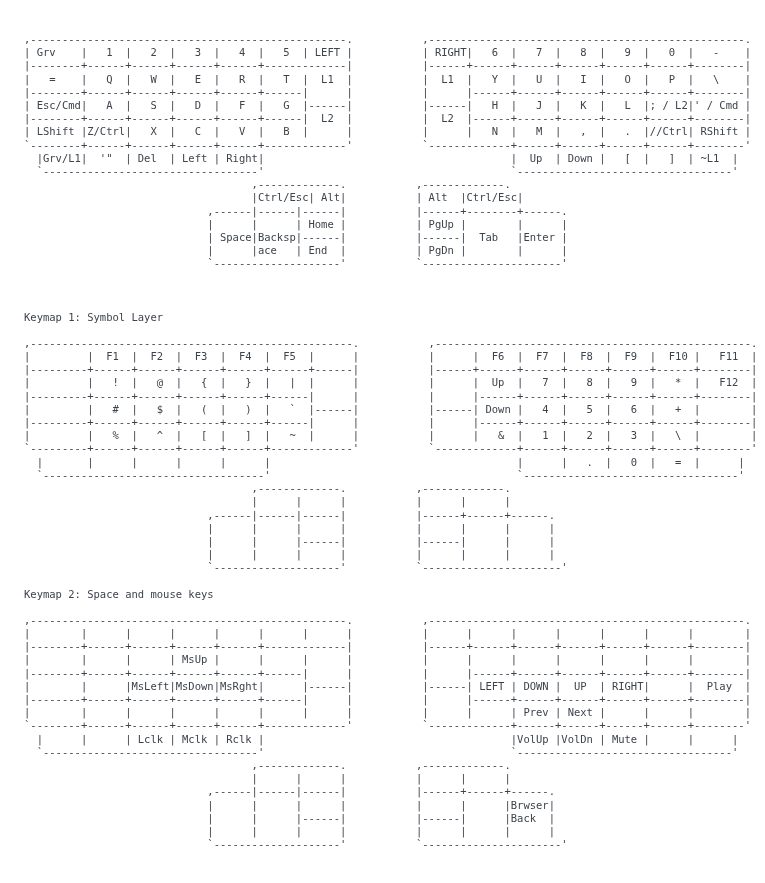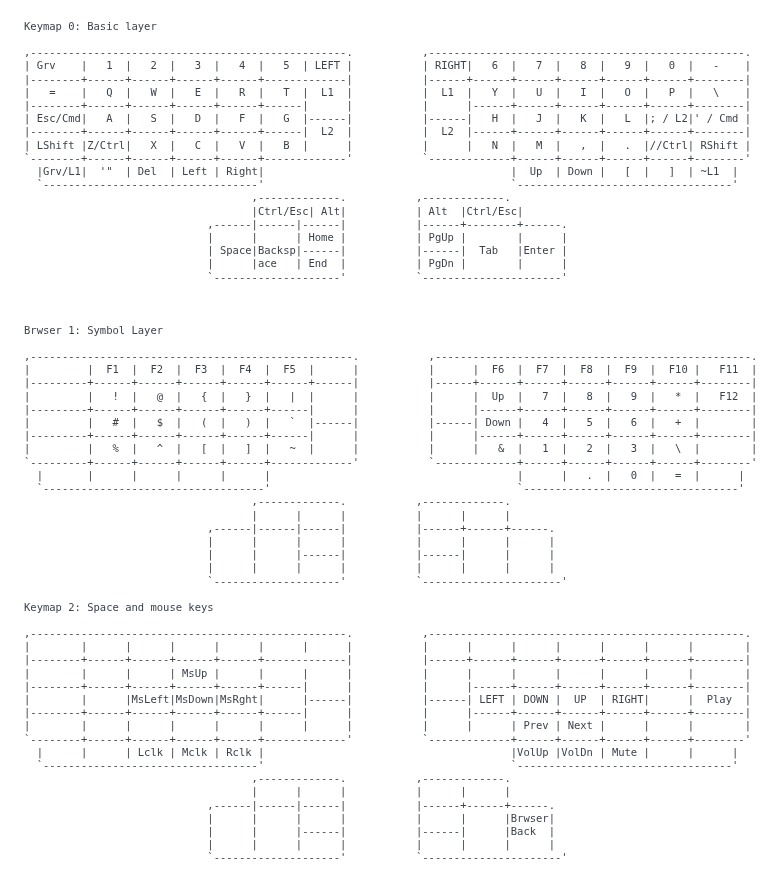--- a/index.html
+++ b/index.html
@@ -40,21 +40,20 @@
     line-height: 13.2px;
     white-space: pre;
   }
 </style>
 </head>
 <body style="background: rgb(255, 255, 255);">
 
 <main class="doc" style="color: rgb(61, 67, 76);">
 
   <section class="keymap-section">
-    <div class="section-title">Keymap 0: Basic layer</div>
     <pre class="keymap-art">,--------------------------------------------------.           ,--------------------------------------------------.
 | Grv    |   1  |   2  |   3  |   4  |   5  | LEFT |           | RIGHT|   6  |   7  |   8  |   9  |   0  |   -    |
 |--------+------+------+------+------+-------------|           |------+------+------+------+------+------+--------|
 |   =    |   Q  |   W  |   E  |   R  |   T  |  L1  |           |  L1  |   Y  |   U  |   I  |   O  |   P  |   \    |
 |--------+------+------+------+------+------|      |           |      |------+------+------+------+------+--------|
 | Esc/Cmd|   A  |   S  |   D  |   F  |   G  |------|           |------|   H  |   J  |   K  |   L  |; / L2|' / Cmd |
 |--------+------+------+------+------+------|  L2  |           |  L2  |------+------+------+------+------+--------|
 | LShift |Z/Ctrl|   X  |   C  |   V  |   B  |      |           |      |   N  |   M  |   ,  |   .  |//Ctrl| RShift |
 `--------+------+------+------+------+-------------'           `-------------+------+------+------+------+--------'
   |Grv/L1|  '"  | Del  | Left | Right|                                       |  Up  | Down |   [  |   ]  | ~L1  |
@@ -62,21 +61,21 @@
                                     ,-------------.           ,-------------.
                                     |Ctrl/Esc| Alt|           | Alt  |Ctrl/Esc|
                              ,------|------|------|           |------+--------+------.
                              |      |      | Home |           | PgUp |        |      |
                              | Space|Backsp|------|           |------|  Tab   |Enter |
                              |      |ace   | End  |           | PgDn |        |      |
                              `--------------------'           `----------------------'</pre>
   </section>
 
   <section class="keymap-section">
-    <div class="section-title">Brwser 1: Symbol Layer</div>
+    <div class="section-title">Keymap 1: Symbol Layer</div>
     <pre class="keymap-art">,---------------------------------------------------.           ,--------------------------------------------------.
 |         |  F1  |  F2  |  F3  |  F4  |  F5  |      |           |      |  F6  |  F7  |  F8  |  F9  |  F10 |   F11  |
 |---------+------+------+------+------+------+------|           |------+------+------+------+------+------+--------|
 |         |   !  |   @  |   {  |   }  |   |  |      |           |      |  Up  |   7  |   8  |   9  |   *  |   F12  |
 |---------+------+------+------+------+------|      |           |      |------+------+------+------+------+--------|
 |         |   #  |   $  |   (  |   )  |   `  |------|           |------| Down |   4  |   5  |   6  |   +  |        |
 |---------+------+------+------+------+------|      |           |      |------+------+------+------+------+--------|
 |         |   %  |   ^  |   [  |   ]  |   ~  |      |           |      |   &amp;  |   1  |   2  |   3  |   \  |        |
 `---------+------+------+------+------+-------------'           `-------------+------+------+------+------+--------'
   |       |      |      |      |      |                                       |      |   .  |   0  |   =  |      |

